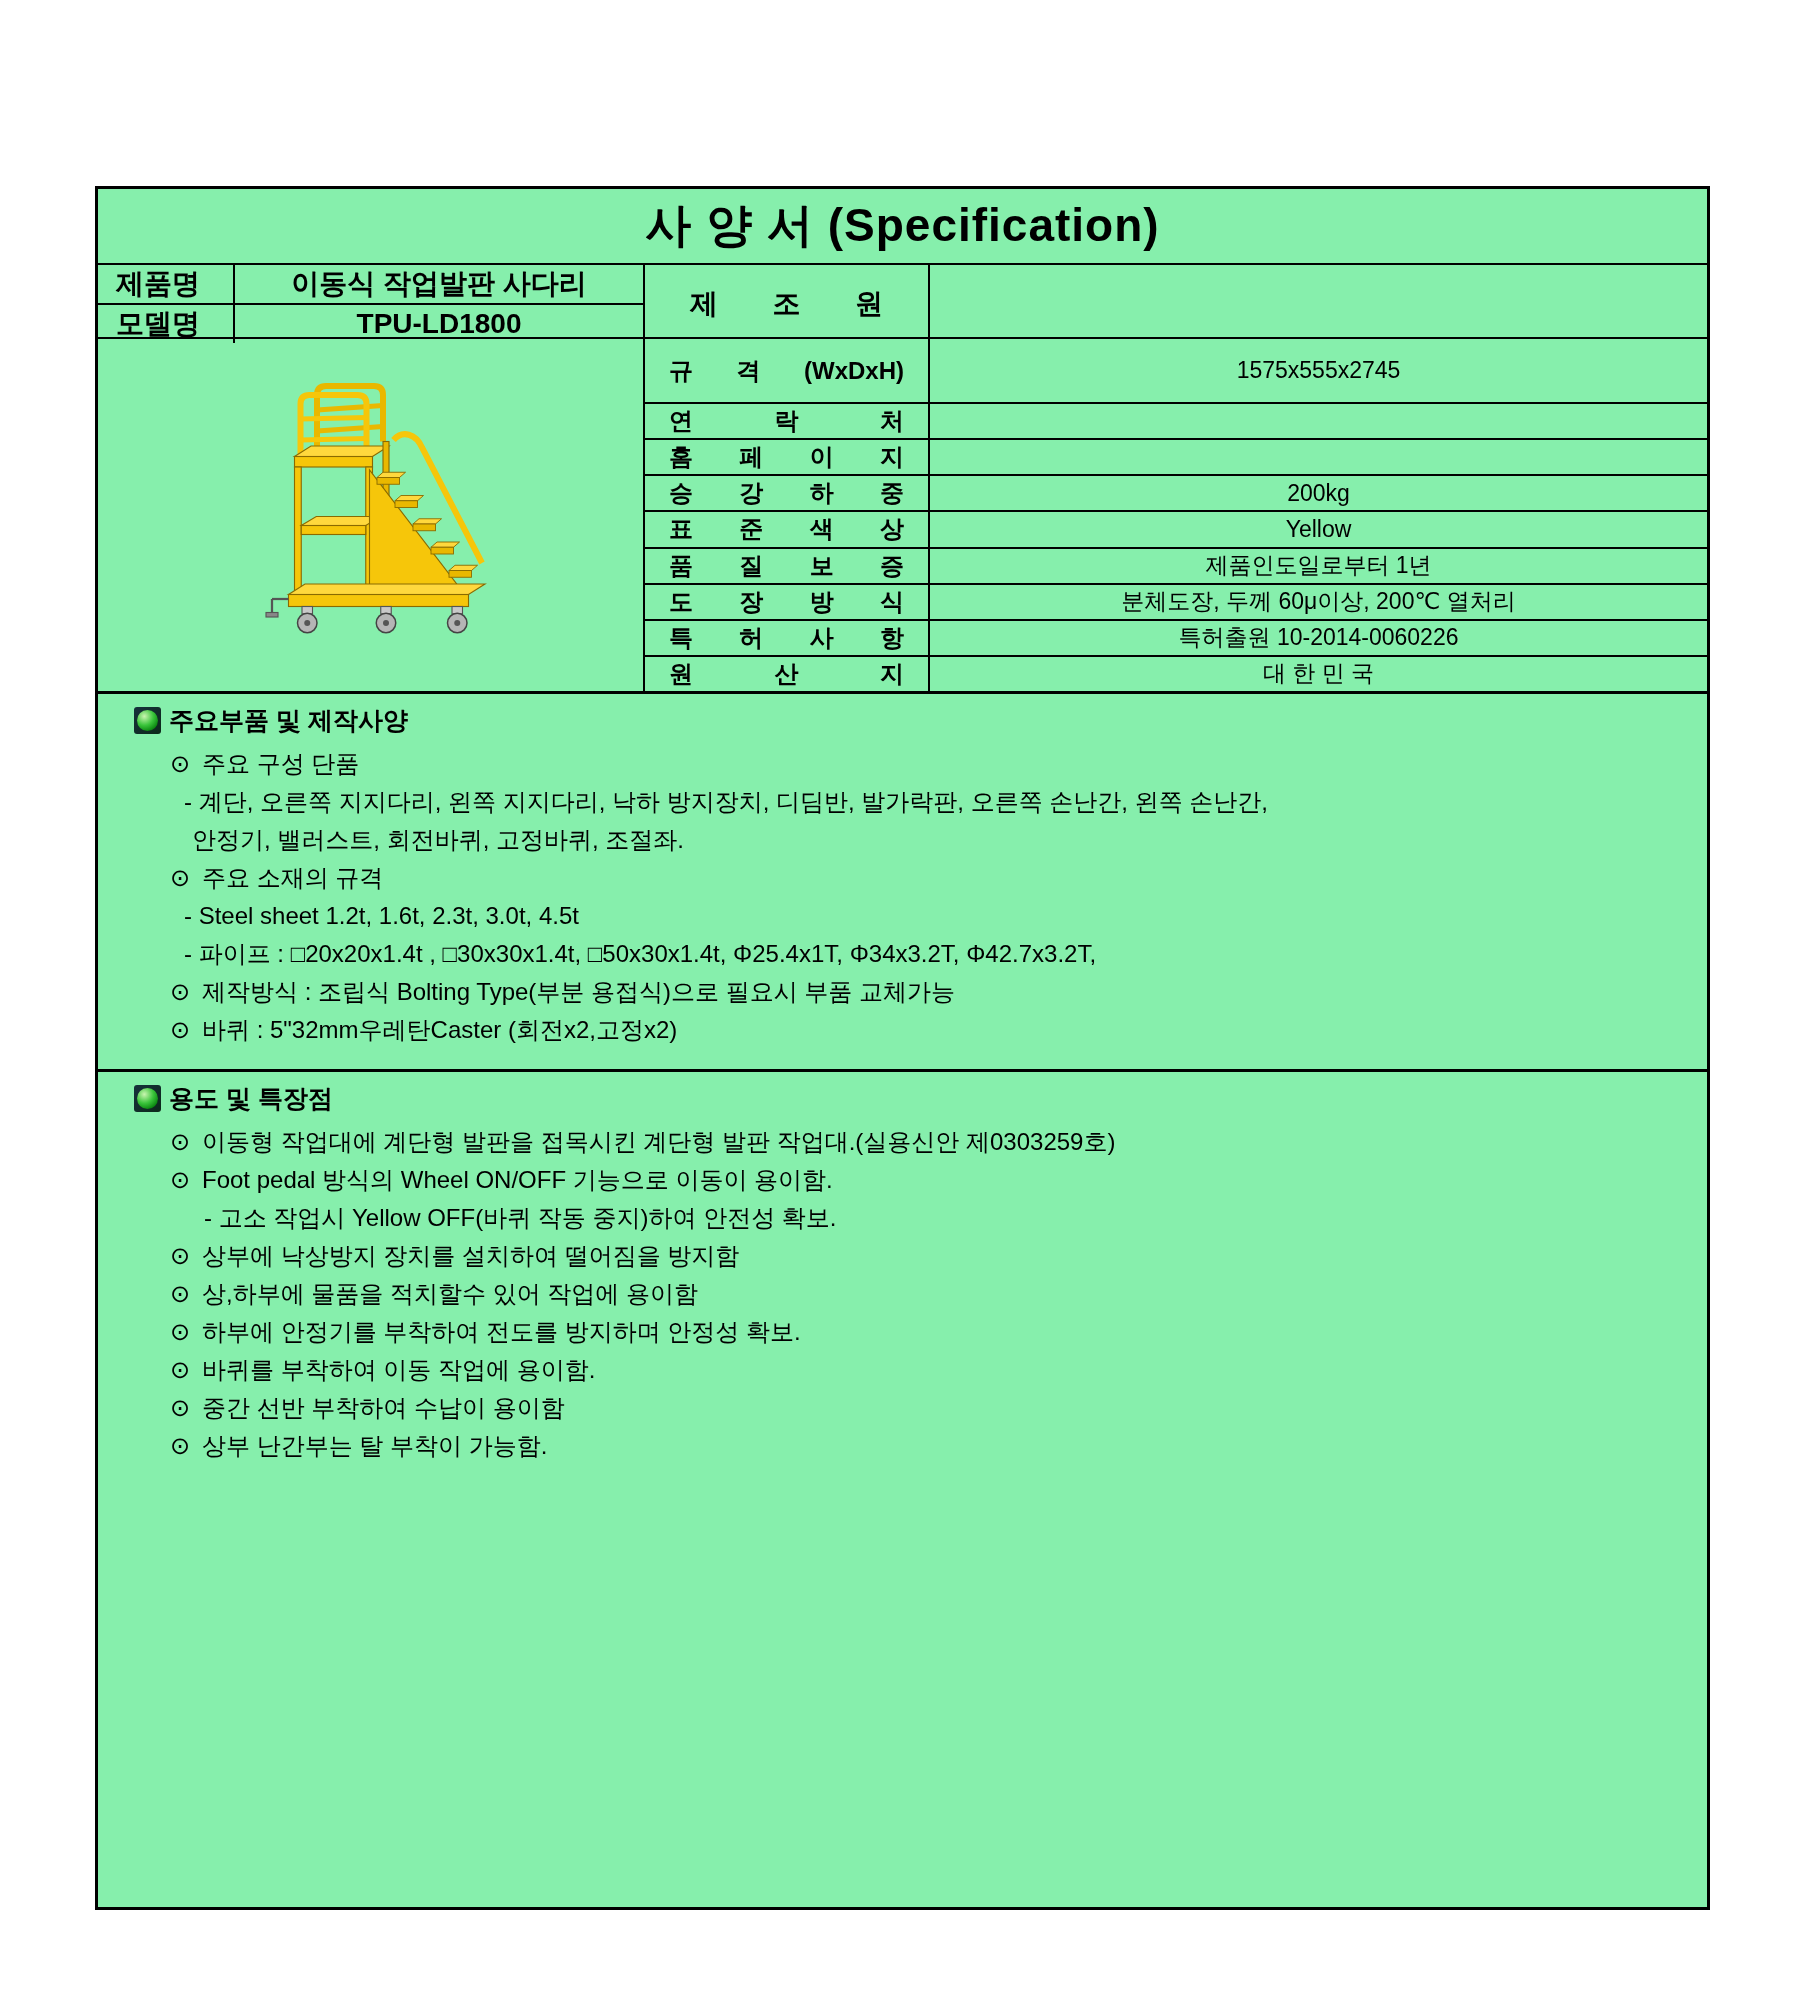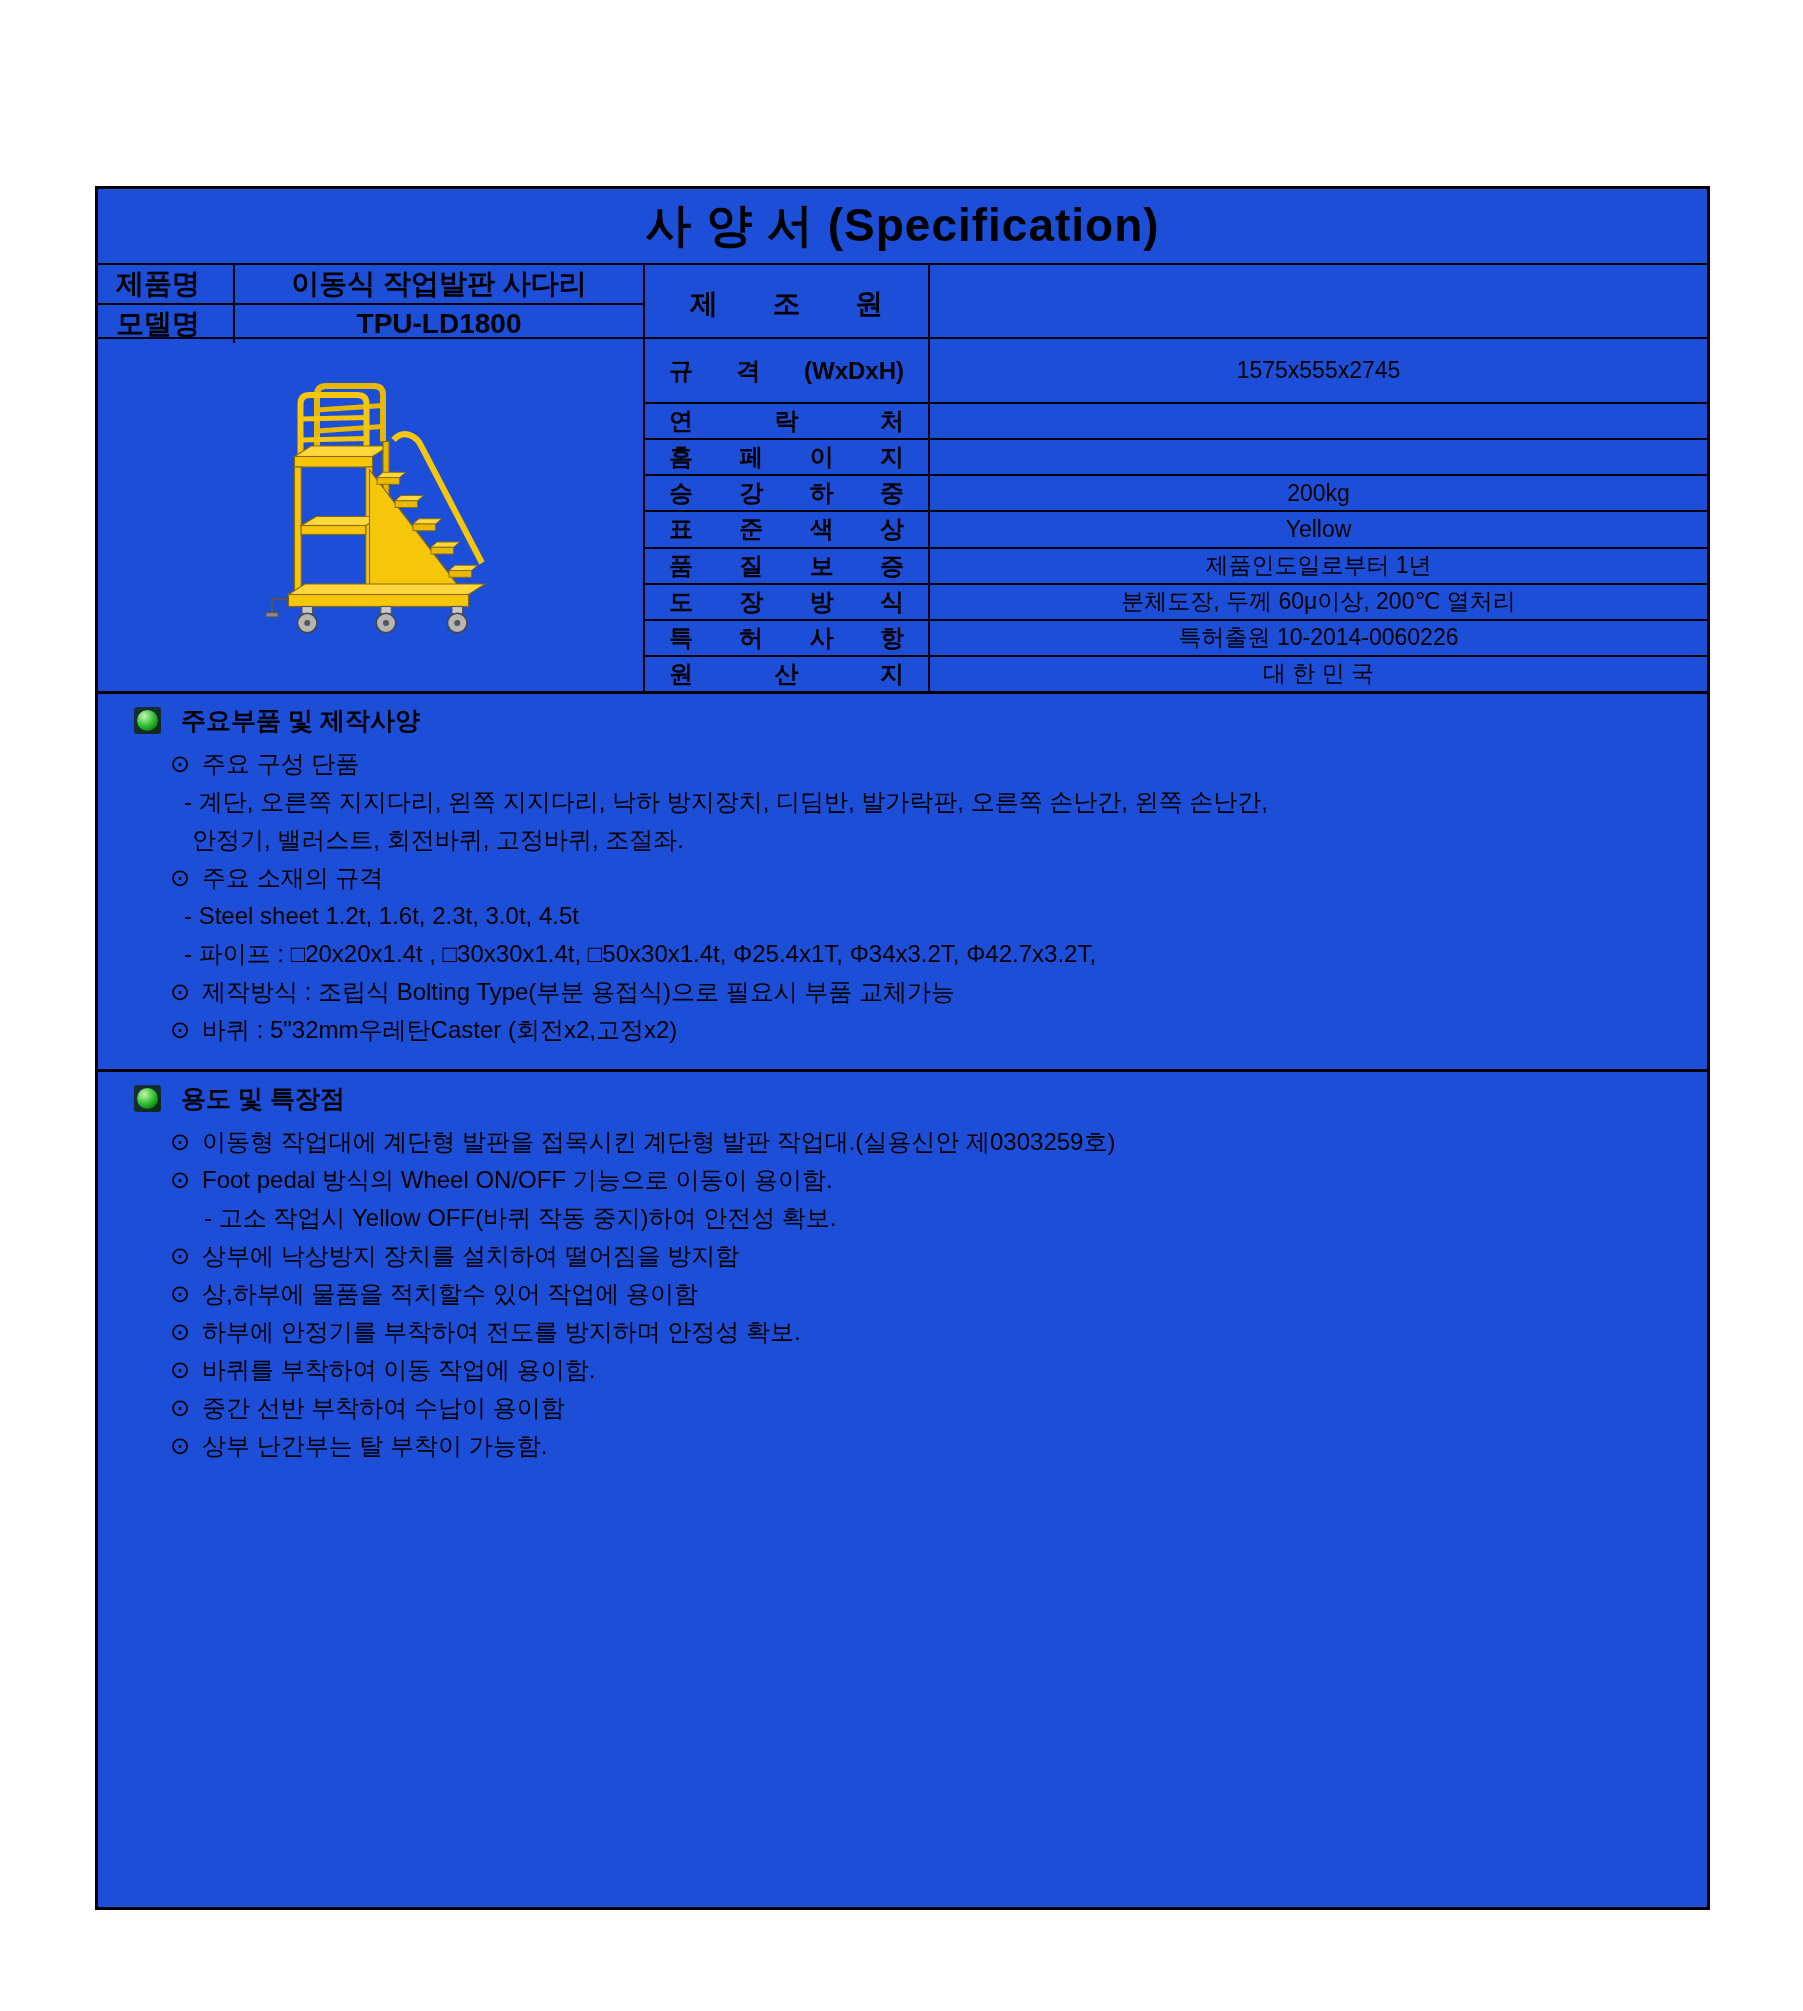--- a/index.html
+++ b/index.html
@@ -8,21 +8,21 @@
     width: 1803px; height: 2011px;
     font-family: "Liberation Sans", "DejaVu Sans", sans-serif;
     color: #000;
     position: relative;
   }
   .doc {
     position: absolute; left: 95px; top: 186px;
     width: 1615px; height: 1724px;
     border: 3px solid #000;
     display: flex; flex-direction: column;
-    background: #1d4ed8;
+    background: #86efac;
   }
   .title-row {
     height: 76px; border-bottom: 2px solid #000;
     display: flex; align-items: center; justify-content: center;
     font-size: 46px; font-weight: bold; letter-spacing: 1px;
   }
   
   .head-band {
     height: 74px; border-bottom: 2px solid #000;
     display: grid;
@@ -52,21 +52,21 @@
   }
   .spec-value {
     flex: 1; display: flex; align-items: center; justify-content: center;
     font-size: 23px; text-align: center; padding: 0 8px;
   }
   
   .section { display: flex; flex-direction: column; }
   .sec1 { height: 378px; border-bottom: 3px solid #000; }
   .sec2 { flex: 1; }
   .sec-header {
-    display: flex; align-items: center; gap: 20px;
+    display: flex; align-items: center; gap: 8px;
     padding: 10px 0 2px 36px;
     font-size: 25px; font-weight: bold;
   }
   .sec-icon {
     width: 27px; height: 27px; border-radius: 3px;
     background: linear-gradient(135deg, #16303c, #0d2a1a);
     display: flex; align-items: center; justify-content: center;
     flex: 0 0 auto;
   }
   .ball {

